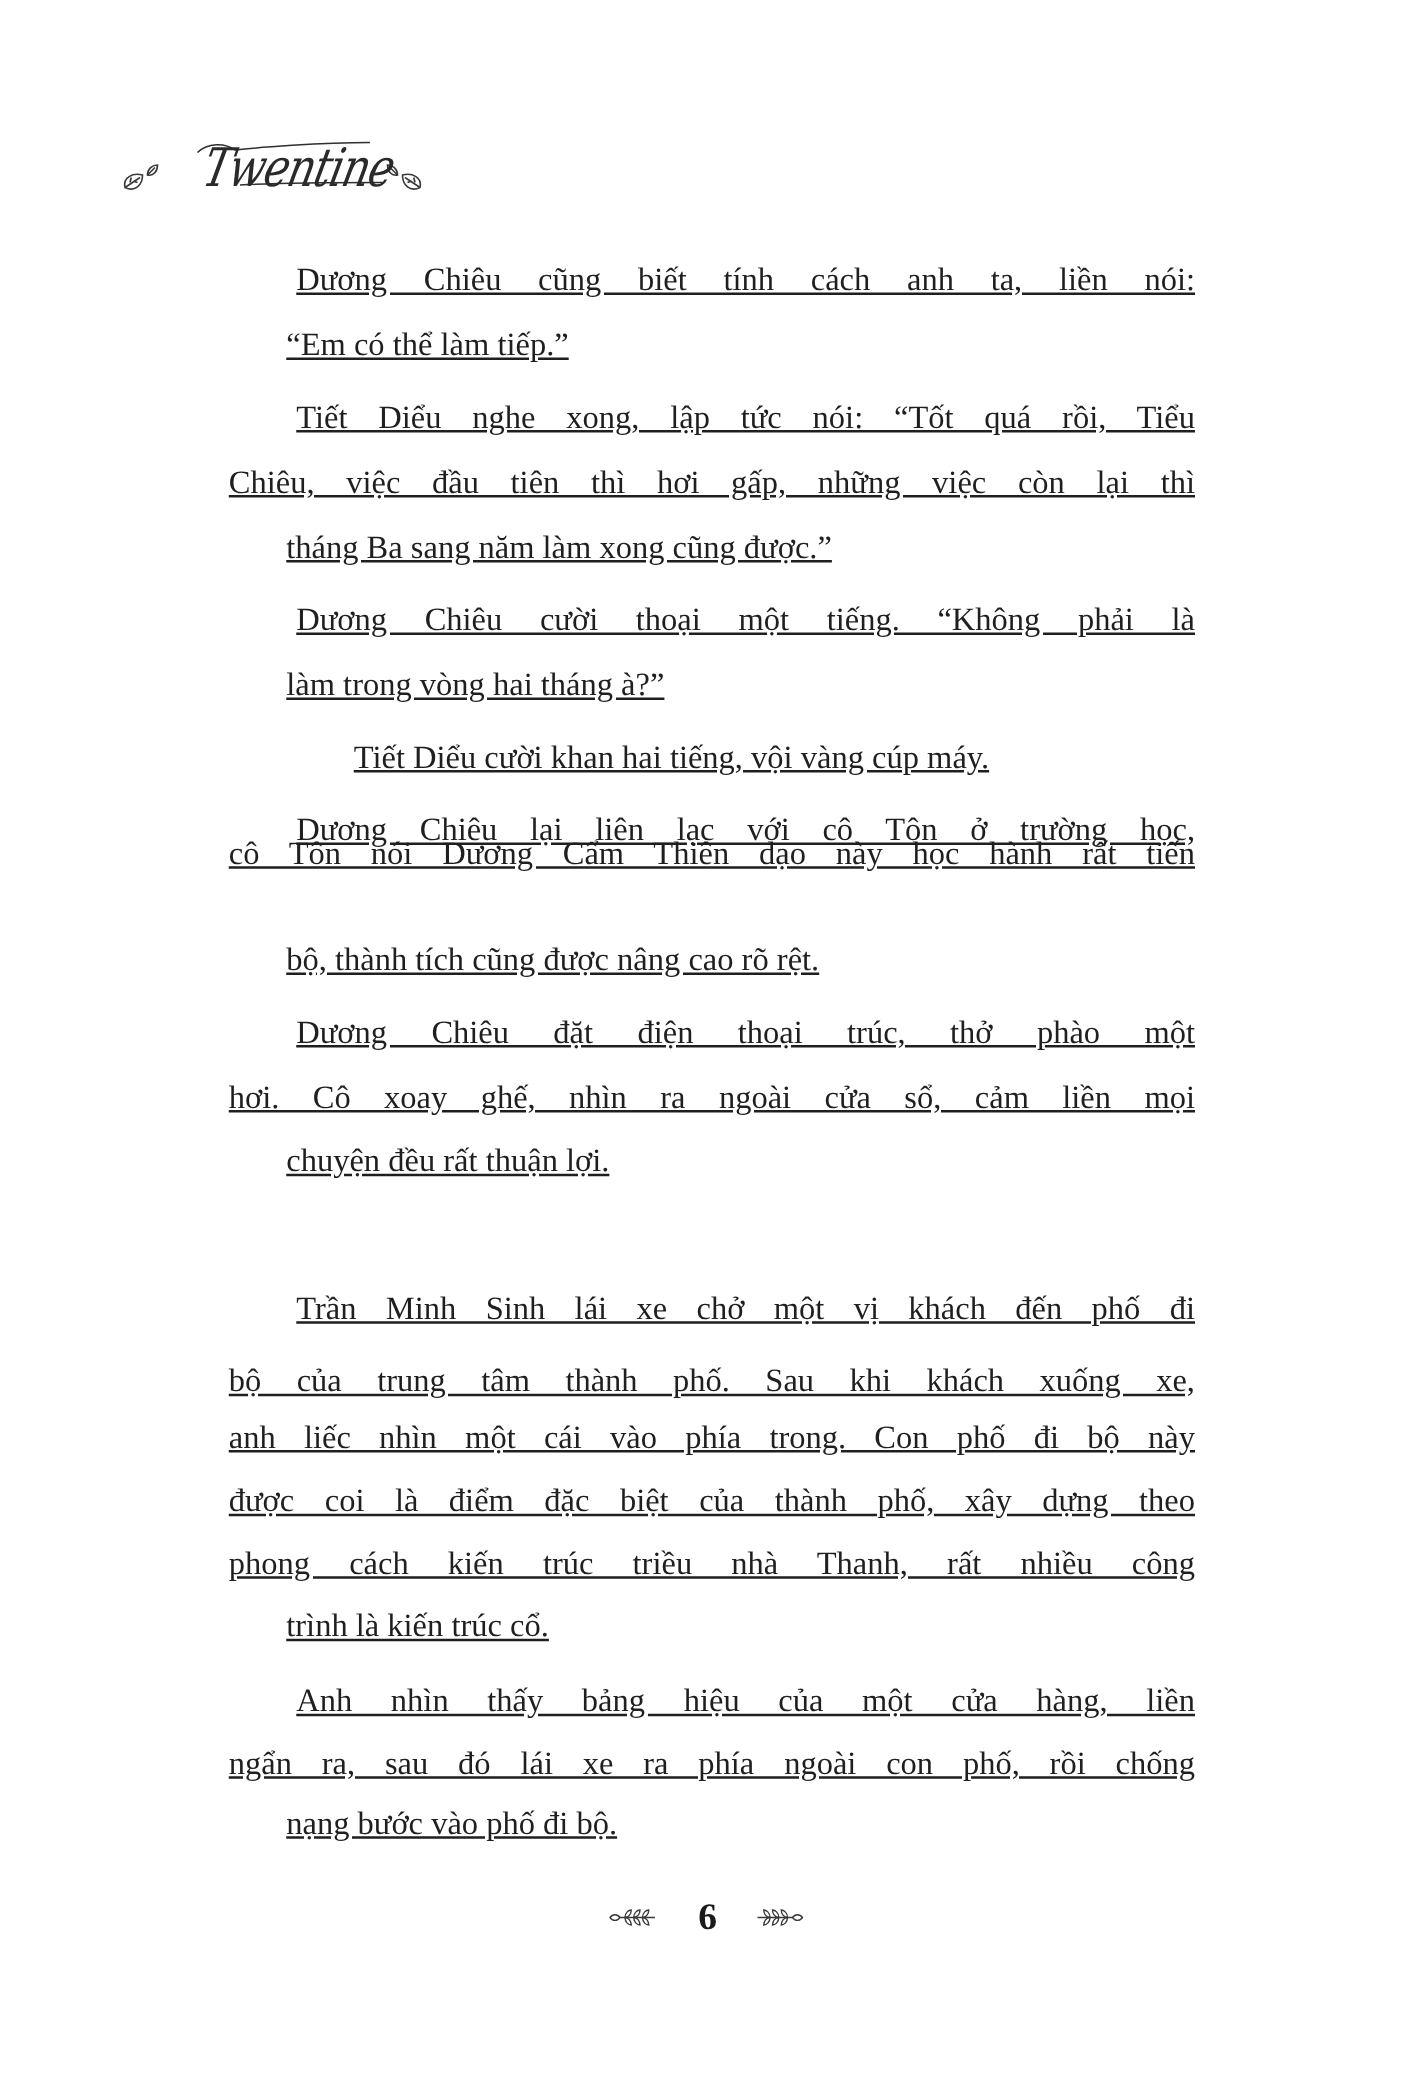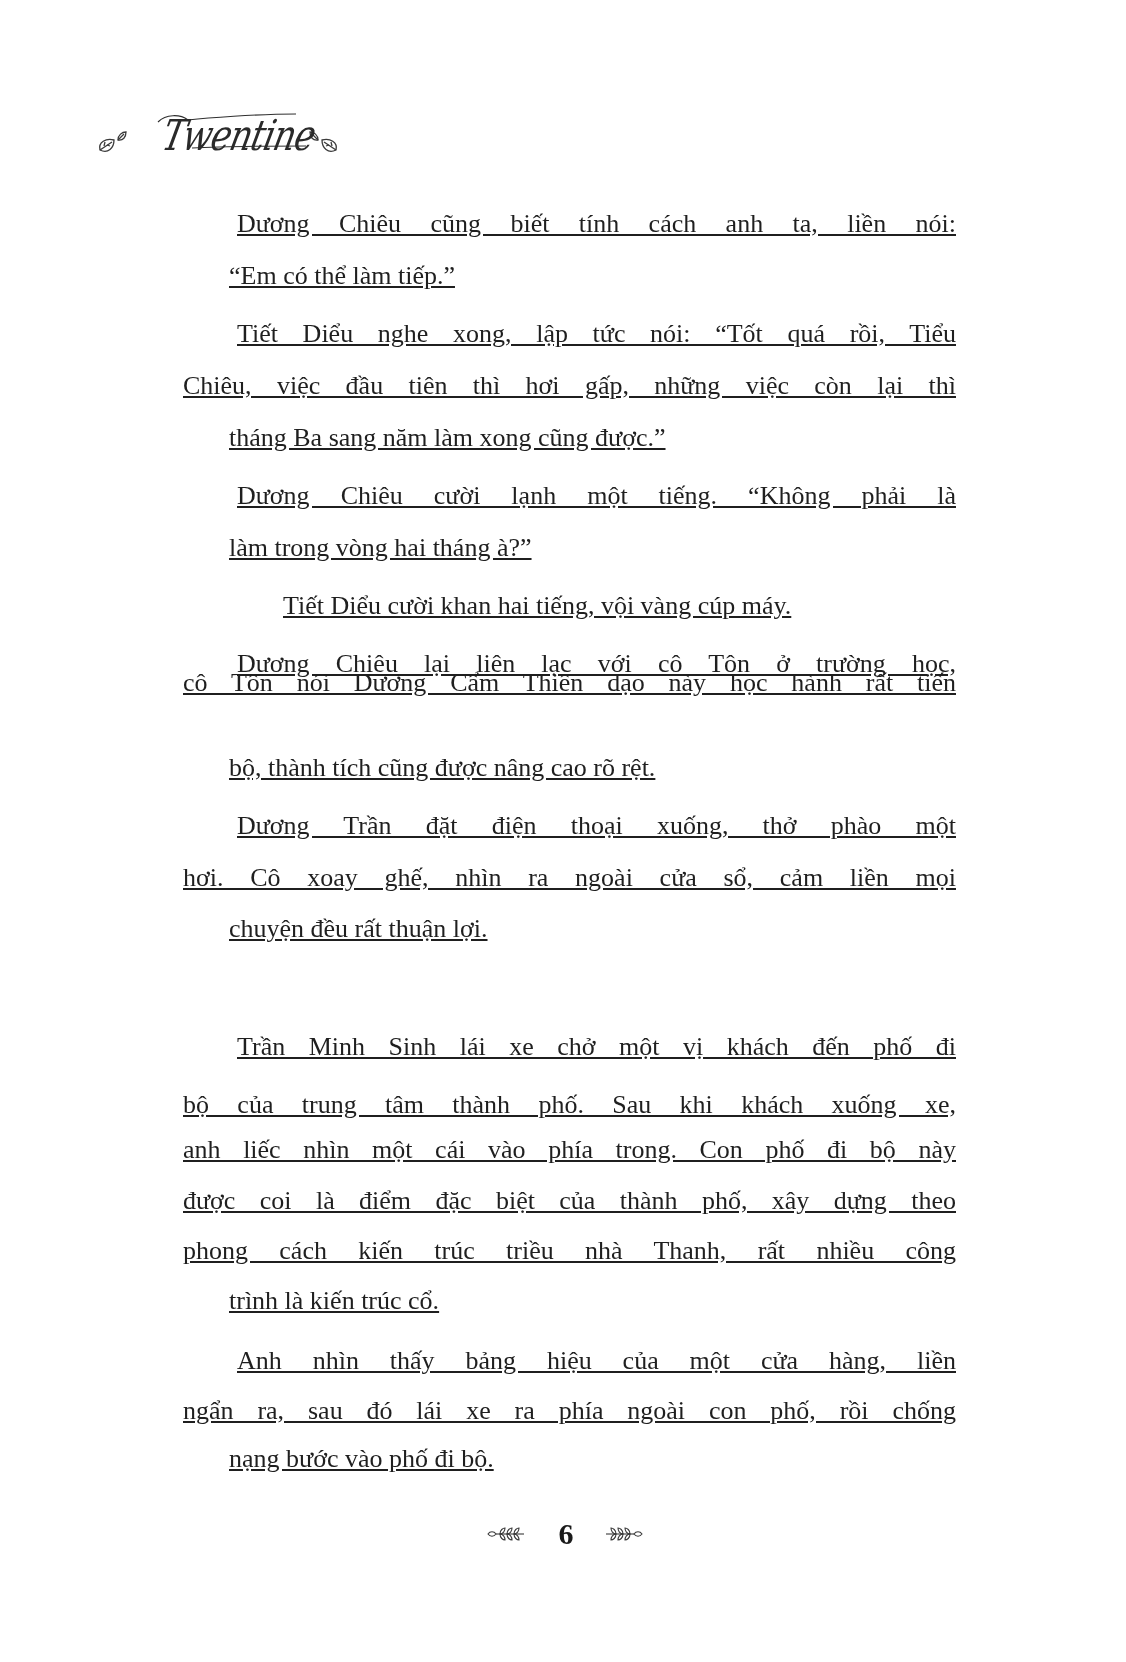--- a/index.html
+++ b/index.html
@@ -64,33 +64,33 @@
     <div>
       <div class="line indent" style="top:207px">Dương Chiêu cũng biết tính cách anh ta, liền nói:</div>
       <div class="line last" style="top:259px">“Em có thể làm tiếp.”</div>
     </div>
     <div>
       <div class="line indent" style="top:317px">Tiết Diểu nghe xong, lập tức nói: “Tốt quá rồi, Tiểu</div>
       <div class="line" style="top:369px">Chiêu, việc đầu tiên thì hơi gấp, những việc còn lại thì</div>
       <div class="line last" style="top:421px">tháng Ba sang năm làm xong cũng được.”</div>
     </div>
     <div>
-      <div class="line indent" style="top:479px">Dương Chiêu cười lạnh một tiếng. “Không phải là</div>
+      <div class="line indent" style="top:479px">Dương Chiêu cười thoại một tiếng. “Không phải là</div>
       <div class="line last" style="top:531px">làm trong vòng hai tháng à?”</div>
     </div>
     <div>
       <div class="line indent last" style="top:589px">Tiết Diểu cười khan hai tiếng, vội vàng cúp máy.</div>
     </div>
     <div>
       <div class="line indent" style="top:647px">Dương Chiêu lại liên lạc với cô Tôn ở trường học,</div>
       <div class="line" style="top:666px">cô Tôn nói Dương Cẩm Thiên dạo này học hành rất tiến</div>
       <div class="line last" style="top:751px">bộ, thành tích cũng được nâng cao rõ rệt.</div>
     </div>
     <div>
-      <div class="line indent" style="top:809px">Dương Trần đặt điện thoại xuống, thở phào một</div>
+      <div class="line indent" style="top:809px">Dương Chiêu đặt điện thoại trúc, thở phào một</div>
       <div class="line" style="top:861px">hơi. Cô xoay ghế, nhìn ra ngoài cửa sổ, cảm liền mọi</div>
       <div class="line last" style="top:912px">chuyện đều rất thuận lợi.</div>
     </div>
   </div>
 
   <div>
     <div>
       <div class="line indent" style="top:1030px">Trần Minh Sinh lái xe chở một vị khách đến phố đi</div>
       <div class="line" style="top:1088px">bộ của trung tâm thành phố. Sau khi khách xuống xe,</div>
       <div class="line" style="top:1133px">anh liếc nhìn một cái vào phía trong. Con phố đi bộ này</div>

